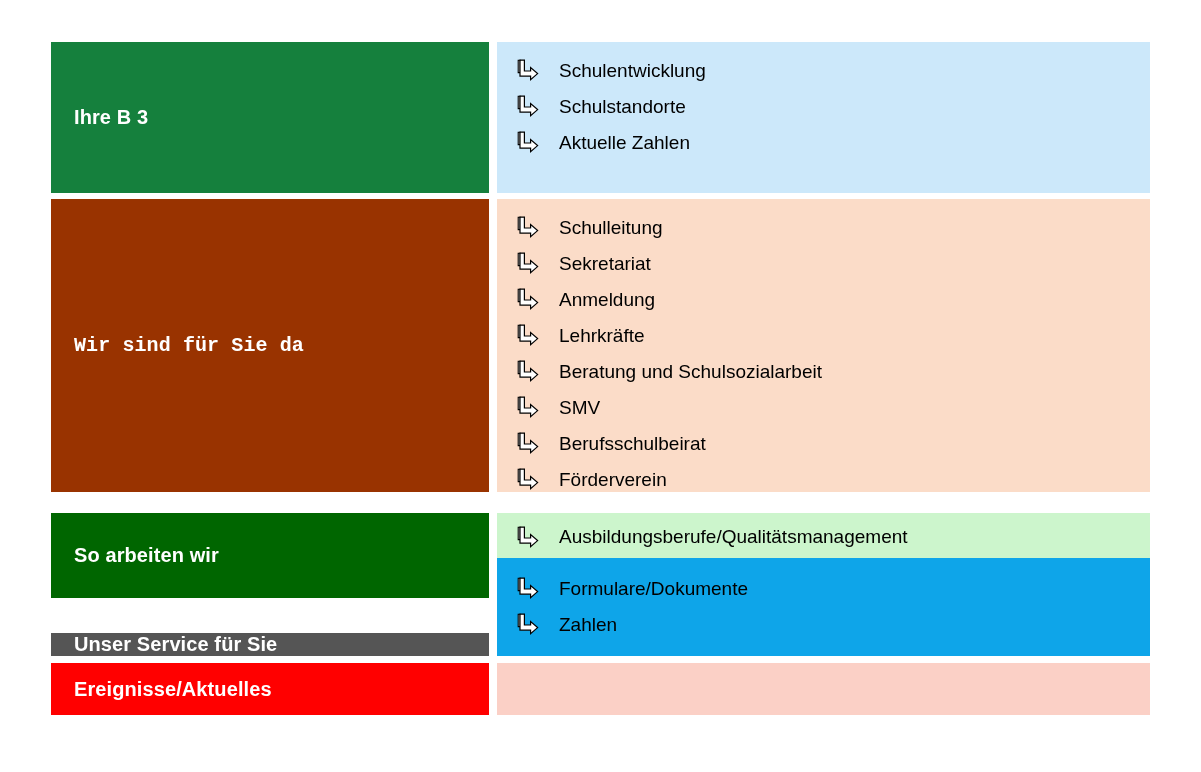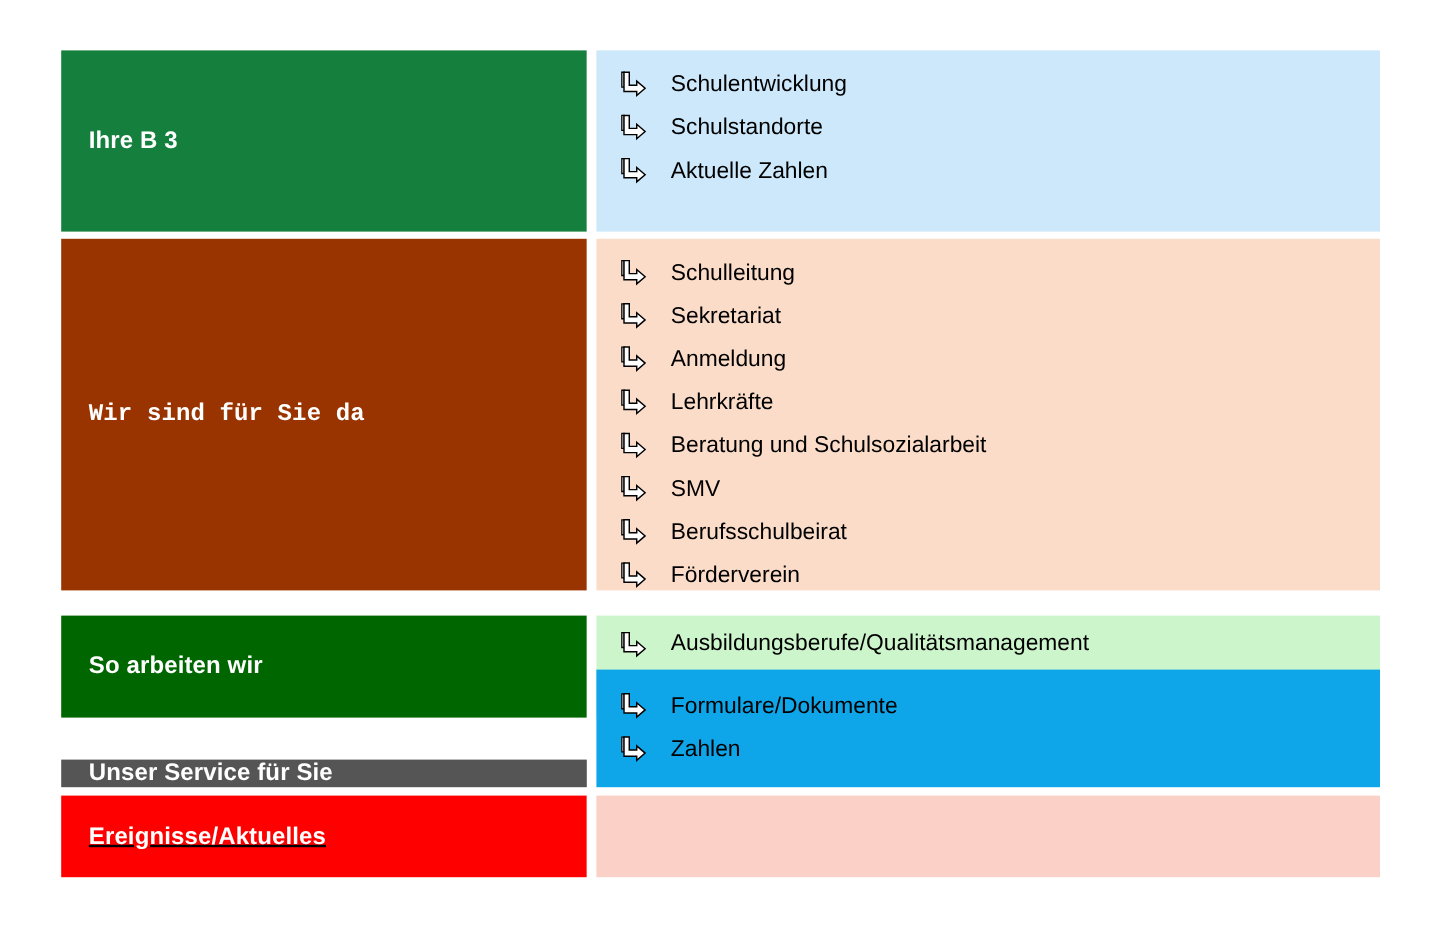--- a/index.html
+++ b/index.html
@@ -95,21 +95,21 @@
     color: #000000;
     line-height: 1.2;
     white-space: nowrap;
   }
 
   
   #row-0 { top: 42px;  height: 151px; }
   #row-1 { top: 199px; height: 293px; }
   #row-2 { top: 513px; height: 85px;  }
   #row-3 { top: 581px; height: 75px; align-items: flex-end;  }
-  #row-4 { top: 663px; height: 68px; text-decoration: underline;  }
+  #row-4 { top: 663px; height: 52px;  }
 
   
   #row-1 .item { height: 36px; flex: 0 0 36px; }
   #row-1 .panel { padding-top: 11px; }
 
   #row-0 .panel { padding-top: 11px; }
 </style>
 </head>
 <body>
 

